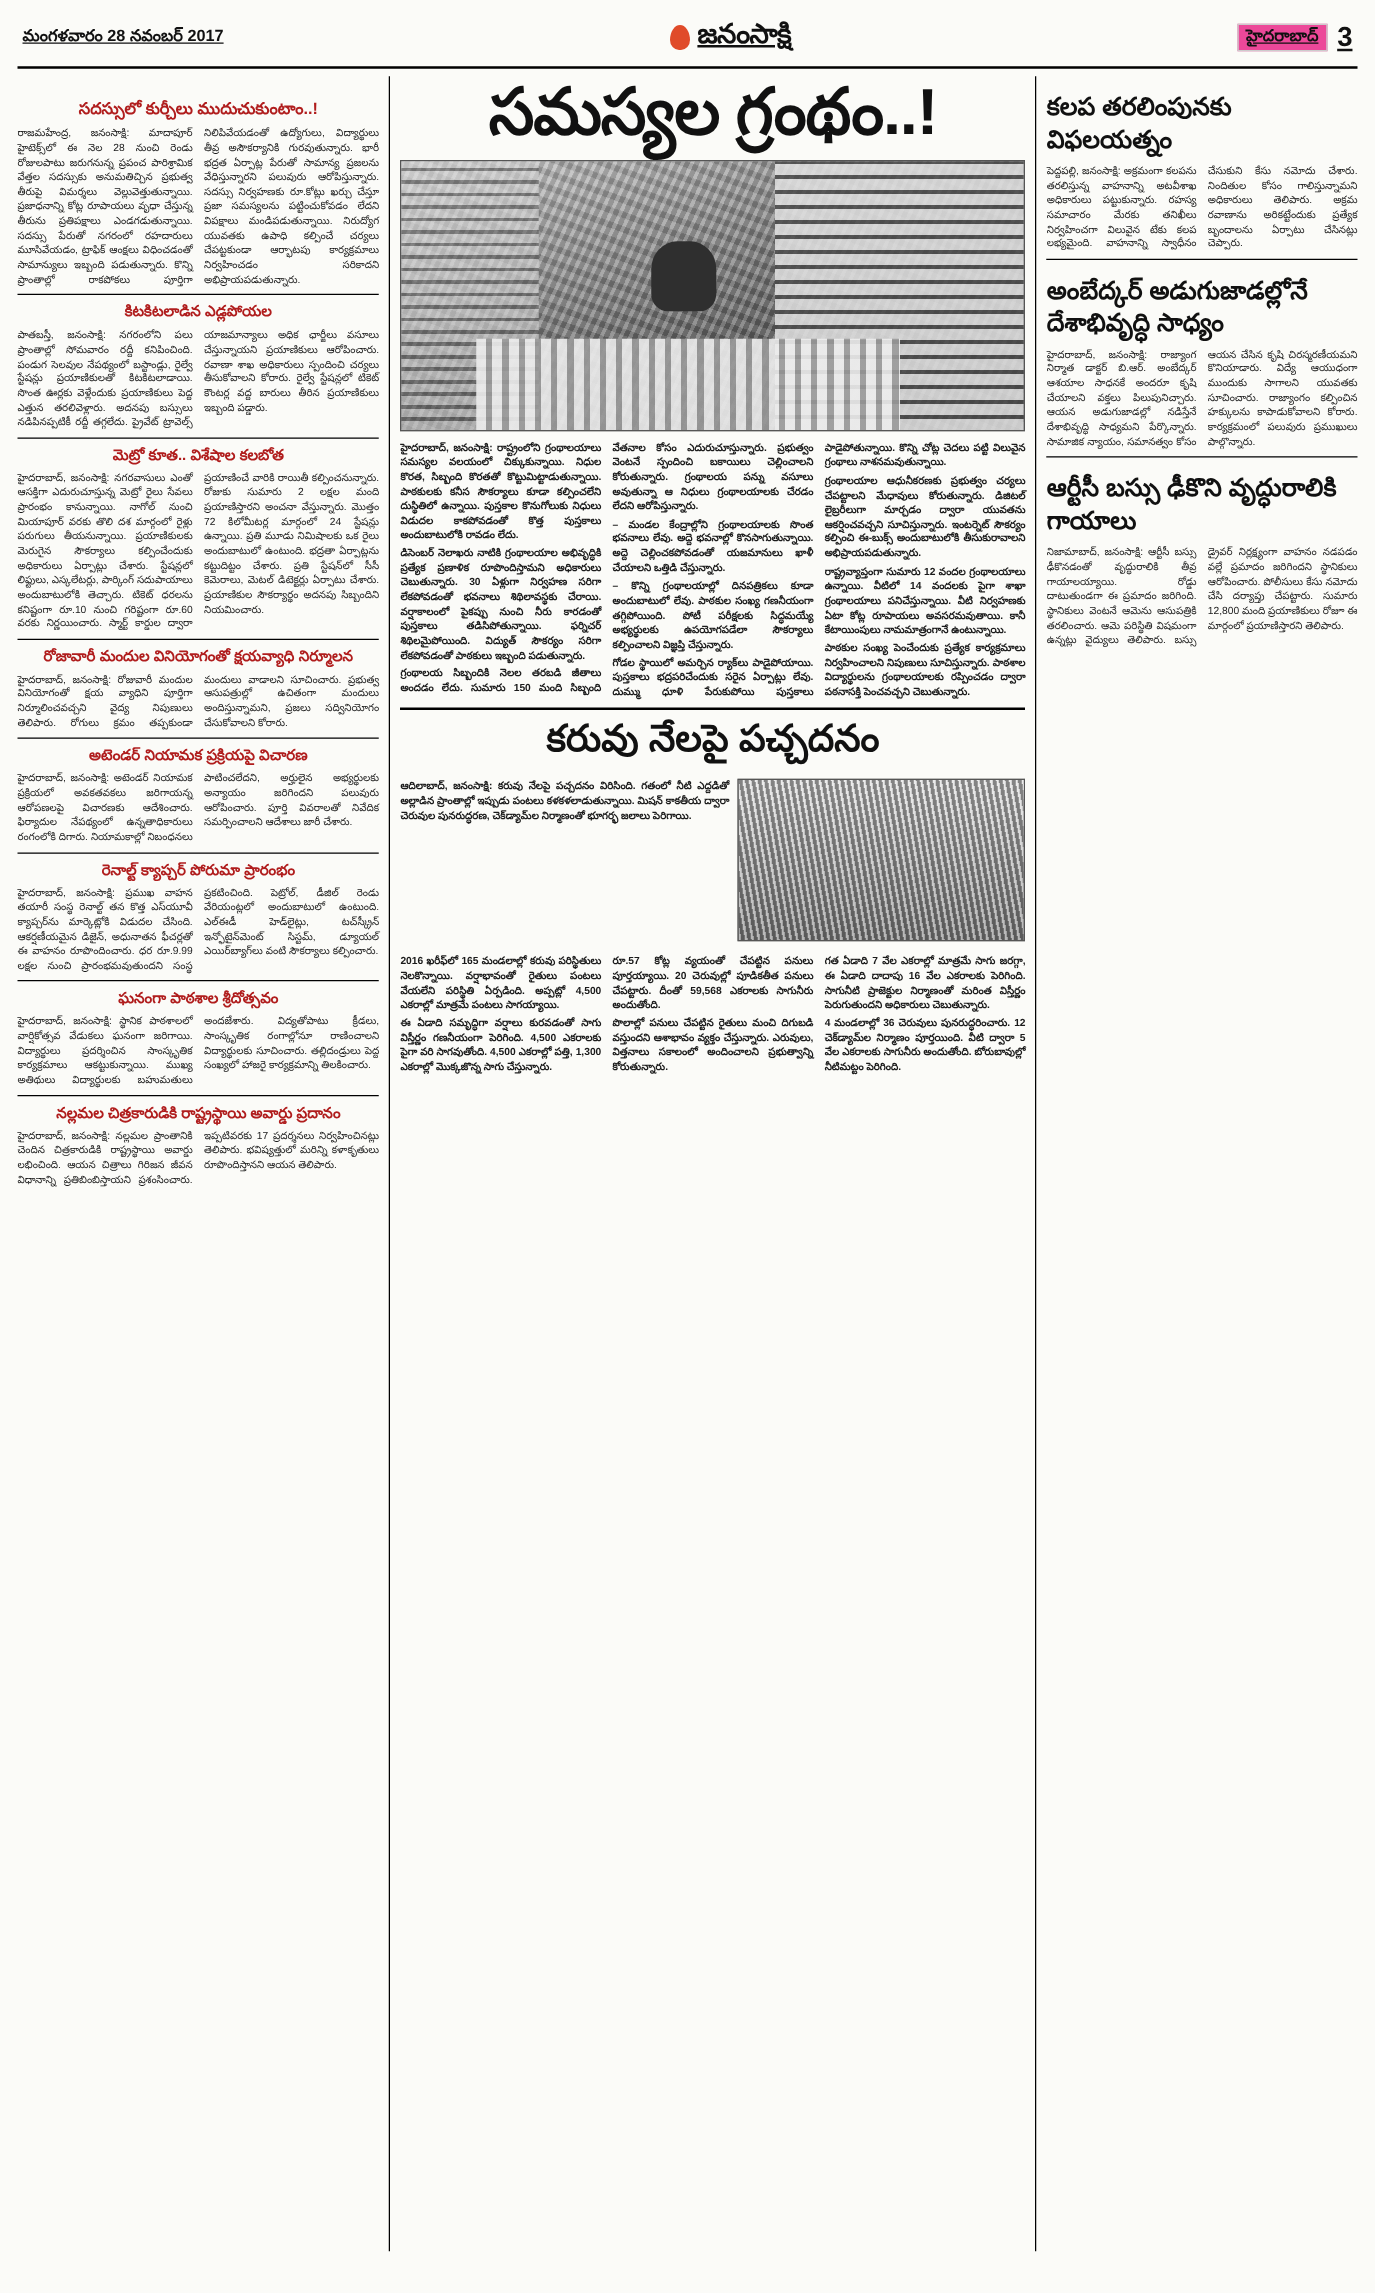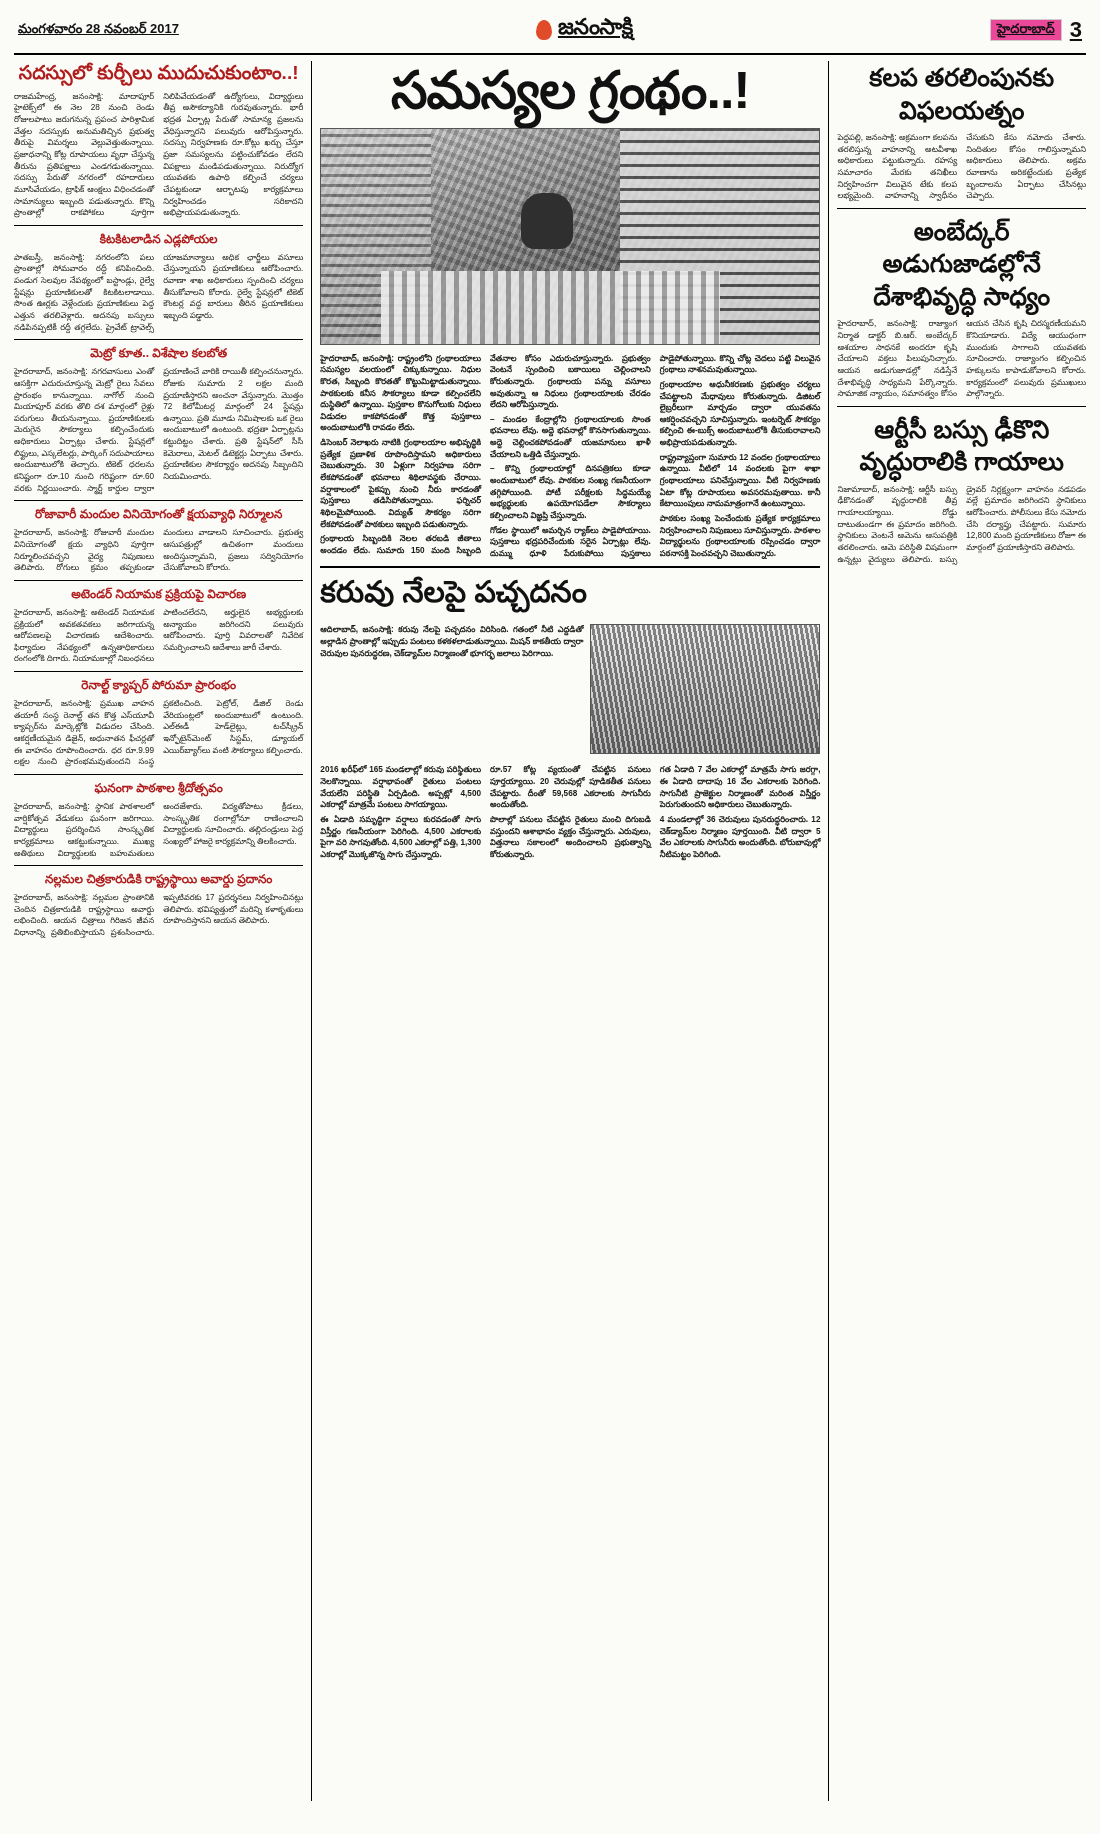--- a/index.html
+++ b/index.html
@@ -27,25 +27,25 @@
   .col{box-sizing:border-box;}
   .col-a{width:300px;padding-right:8px;border-right:1px solid #000;}
   .col-b{width:520px;padding:0 8px;border-right:1px solid #000;}
   .col-c{width:258px;padding-left:8px;}
 
   .hr-thin{border:0;border-top:1px solid #000;margin:6px 0;}
   .hr-thick{border:0;border-top:2px solid #000;margin:7px 0;}
 
   
   .hl{font-weight:bold;color:#b01d1d;text-align:center;line-height:1.25;}
-  .hl-a{font-size:19px;margin:0 0 6px 0;}
+  .hl-a{font-size:13px;margin:18px 0 6px 0;}
   .hl-sub{font-size:12px;margin:6px 0 5px 0;}
   .hl-big{font-size:52px;color:#111;text-align:center;font-weight:bold;letter-spacing:-1px;line-height:1.05;margin:2px 0 10px 0;}
-  .hl-mid{font-size:30px;color:#111;text-align:left;font-weight:bold;margin:6px 0 8px 0;}
-  .hl-c{font-size:25px;color:#111;font-weight:bold;text-align:center;line-height:1.3;margin:0 0 6px 0;}
+  .hl-mid{font-size:30px;color:#111;text-align:center;font-weight:bold;margin:6px 0 8px 0;}
+  .hl-c{font-size:20px;color:#111;font-weight:bold;line-height:1.3;margin:12px 0 6px 0;}
 
   
   .txt{font-size:8.2px;line-height:1.42;text-align:justify;color:#1a1a1a;word-break:break-word;hyphens:auto;}
   .txt2{column-count:2;column-gap:9px;column-rule:0;}
   .txt3{column-count:3;column-gap:9px;}
   .txt p{margin:0 0 3px 0;font-weight:bold;}
 
   
   .photo{background:#8d8d8d;position:relative;overflow:hidden;border:1px solid #555;}
   .photo.lib{height:215px;margin:0 0 8px 0;}

